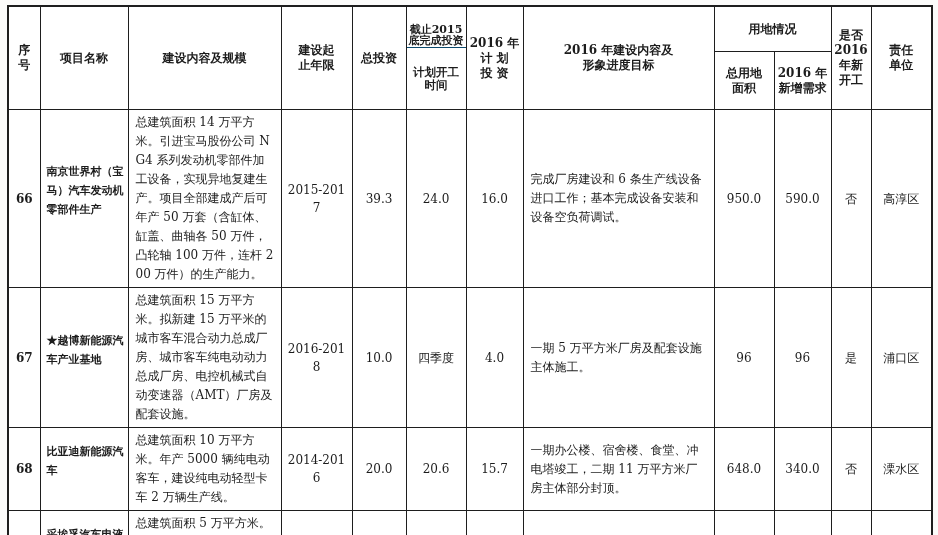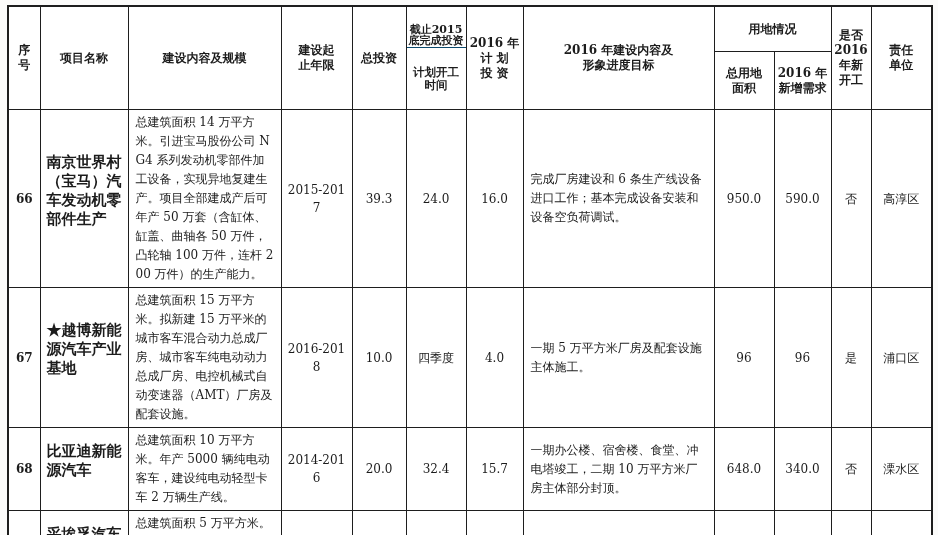--- a/index.html
+++ b/index.html
@@ -42,21 +42,21 @@
   col.c-landnew{width:57px} col.c-newstart{width:40px} col.c-unit{width:61px}
 
   
   tr.h1{height:26px} tr.h2{height:30px}
   tr.r66{height:170px} tr.r67{height:112px} tr.r68{height:80px}
   tr.r69{height:68px}
 
   td.no{ font-weight:bold; }
   td.name{
     text-align:left; font-weight:bold;
-    padding:2px 4px 18px 6px; line-height:19px; font-size:15px;
+    padding:2px 4px 18px 6px; line-height:19px; font-size:11px;
   }
   td.content, td.target{
     text-align:left; padding:3px 5px 3px 7px; line-height:19px;margin-top:39px;
   }
   td.num{ font-family:"DejaVu Serif","Liberation Serif",serif; }
 
   
   th.split{ padding:0; vertical-align:top; }
   .split-top{
     border-bottom:1px solid #0c4a6e;
@@ -154,23 +154,23 @@
         <td>是</td>
         <td>浦口区</td>
       </tr>
 
       <tr class="r68">
         <td class="no">68</td>
         <td class="name">比亚迪新能源汽车</td>
         <td class="content">总建筑面积 10 万平方米。年产 5000 辆纯电动客车，建设纯电动轻型卡车 2 万辆生产线。</td>
         <td class="num">2014-2016</td>
         <td class="num">20.0</td>
-        <td class="num">32.4</td>
+        <td class="num">20.6</td>
         <td class="num">15.7</td>
-        <td class="target">一期办公楼、宿舍楼、食堂、冲电塔竣工，二期 10 万平方米厂房主体部分封顶。</td>
+        <td class="target">一期办公楼、宿舍楼、食堂、冲电塔竣工，二期 11 万平方米厂房主体部分封顶。</td>
         <td class="num">648.0</td>
         <td class="num">340.0</td>
         <td>否</td>
         <td>溧水区</td>
       </tr>
 
       <tr class="r69">
         <td class="no">69</td>
         <td class="name">采埃孚汽车电液转向泵</td>
         <td class="content">总建筑面积 5 万平方米。建设内容包括厂房、办公楼、库房以及相应的配套辅助用房。</td>

